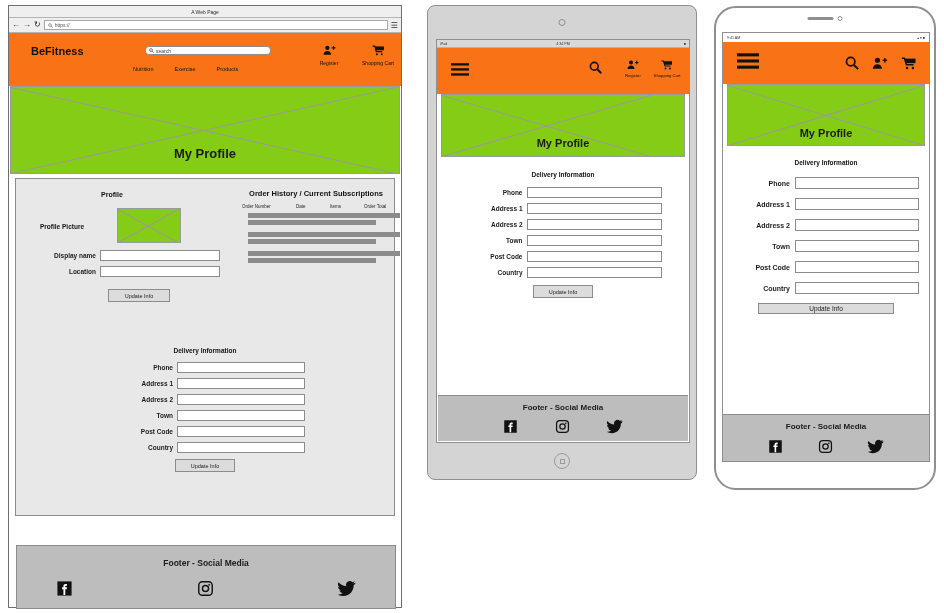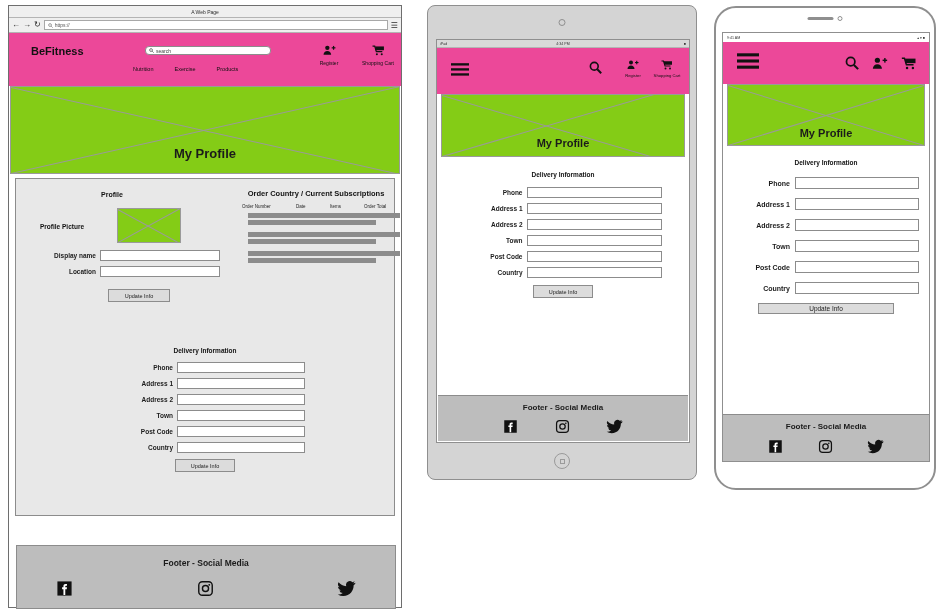--- a/index.html
+++ b/index.html
@@ -34,21 +34,21 @@
   .hero-label {
     position: absolute;
     left: 0; right: 0;
     bottom: 6px;
     text-align: center;
     font-weight: bold;
     color: #1b1b1b;
     z-index: 2;
   }
 
-  .yellow { background: #ec4899; }
+  .yellow { background: #f97316; }
 
   .field-row { display: flex; align-items: center; }
   .field-label { text-align: right; color: #1b1b1b; font-weight: bold; }
   .field-input {
     background: #ffffff;
     border: 1px solid #8c8c8c;
     height: 11px;
   }
   .btn {
     background: #dcdcdc;
@@ -379,21 +379,21 @@
         <span class="field-label">Display name</span>
         <span class="field-input" title=""></span>
       </div>
       <div class="field-row d-loc-row">
         <span class="field-label">Location</span>
         <span class="field-input" title=""></span>
       </div>
 
       <div class="btn d-update1">Update Info</div>
 
-      <div class="d-sec-title d-order-title">Order Country / Current Subscriptions</div>
+      <div class="d-sec-title d-order-title">Order History / Current Subscriptions</div>
       <div class="d-order-cols">
         <span>Order Number</span>
         <span>Date</span>
         <span>Items</span>
         <span>Order Total</span>
       </div>
       <div class="d-order-rows">
         <div class="ord-group">
           <div class="ord-bar"></div>
           <div class="ord-bar short"></div>

